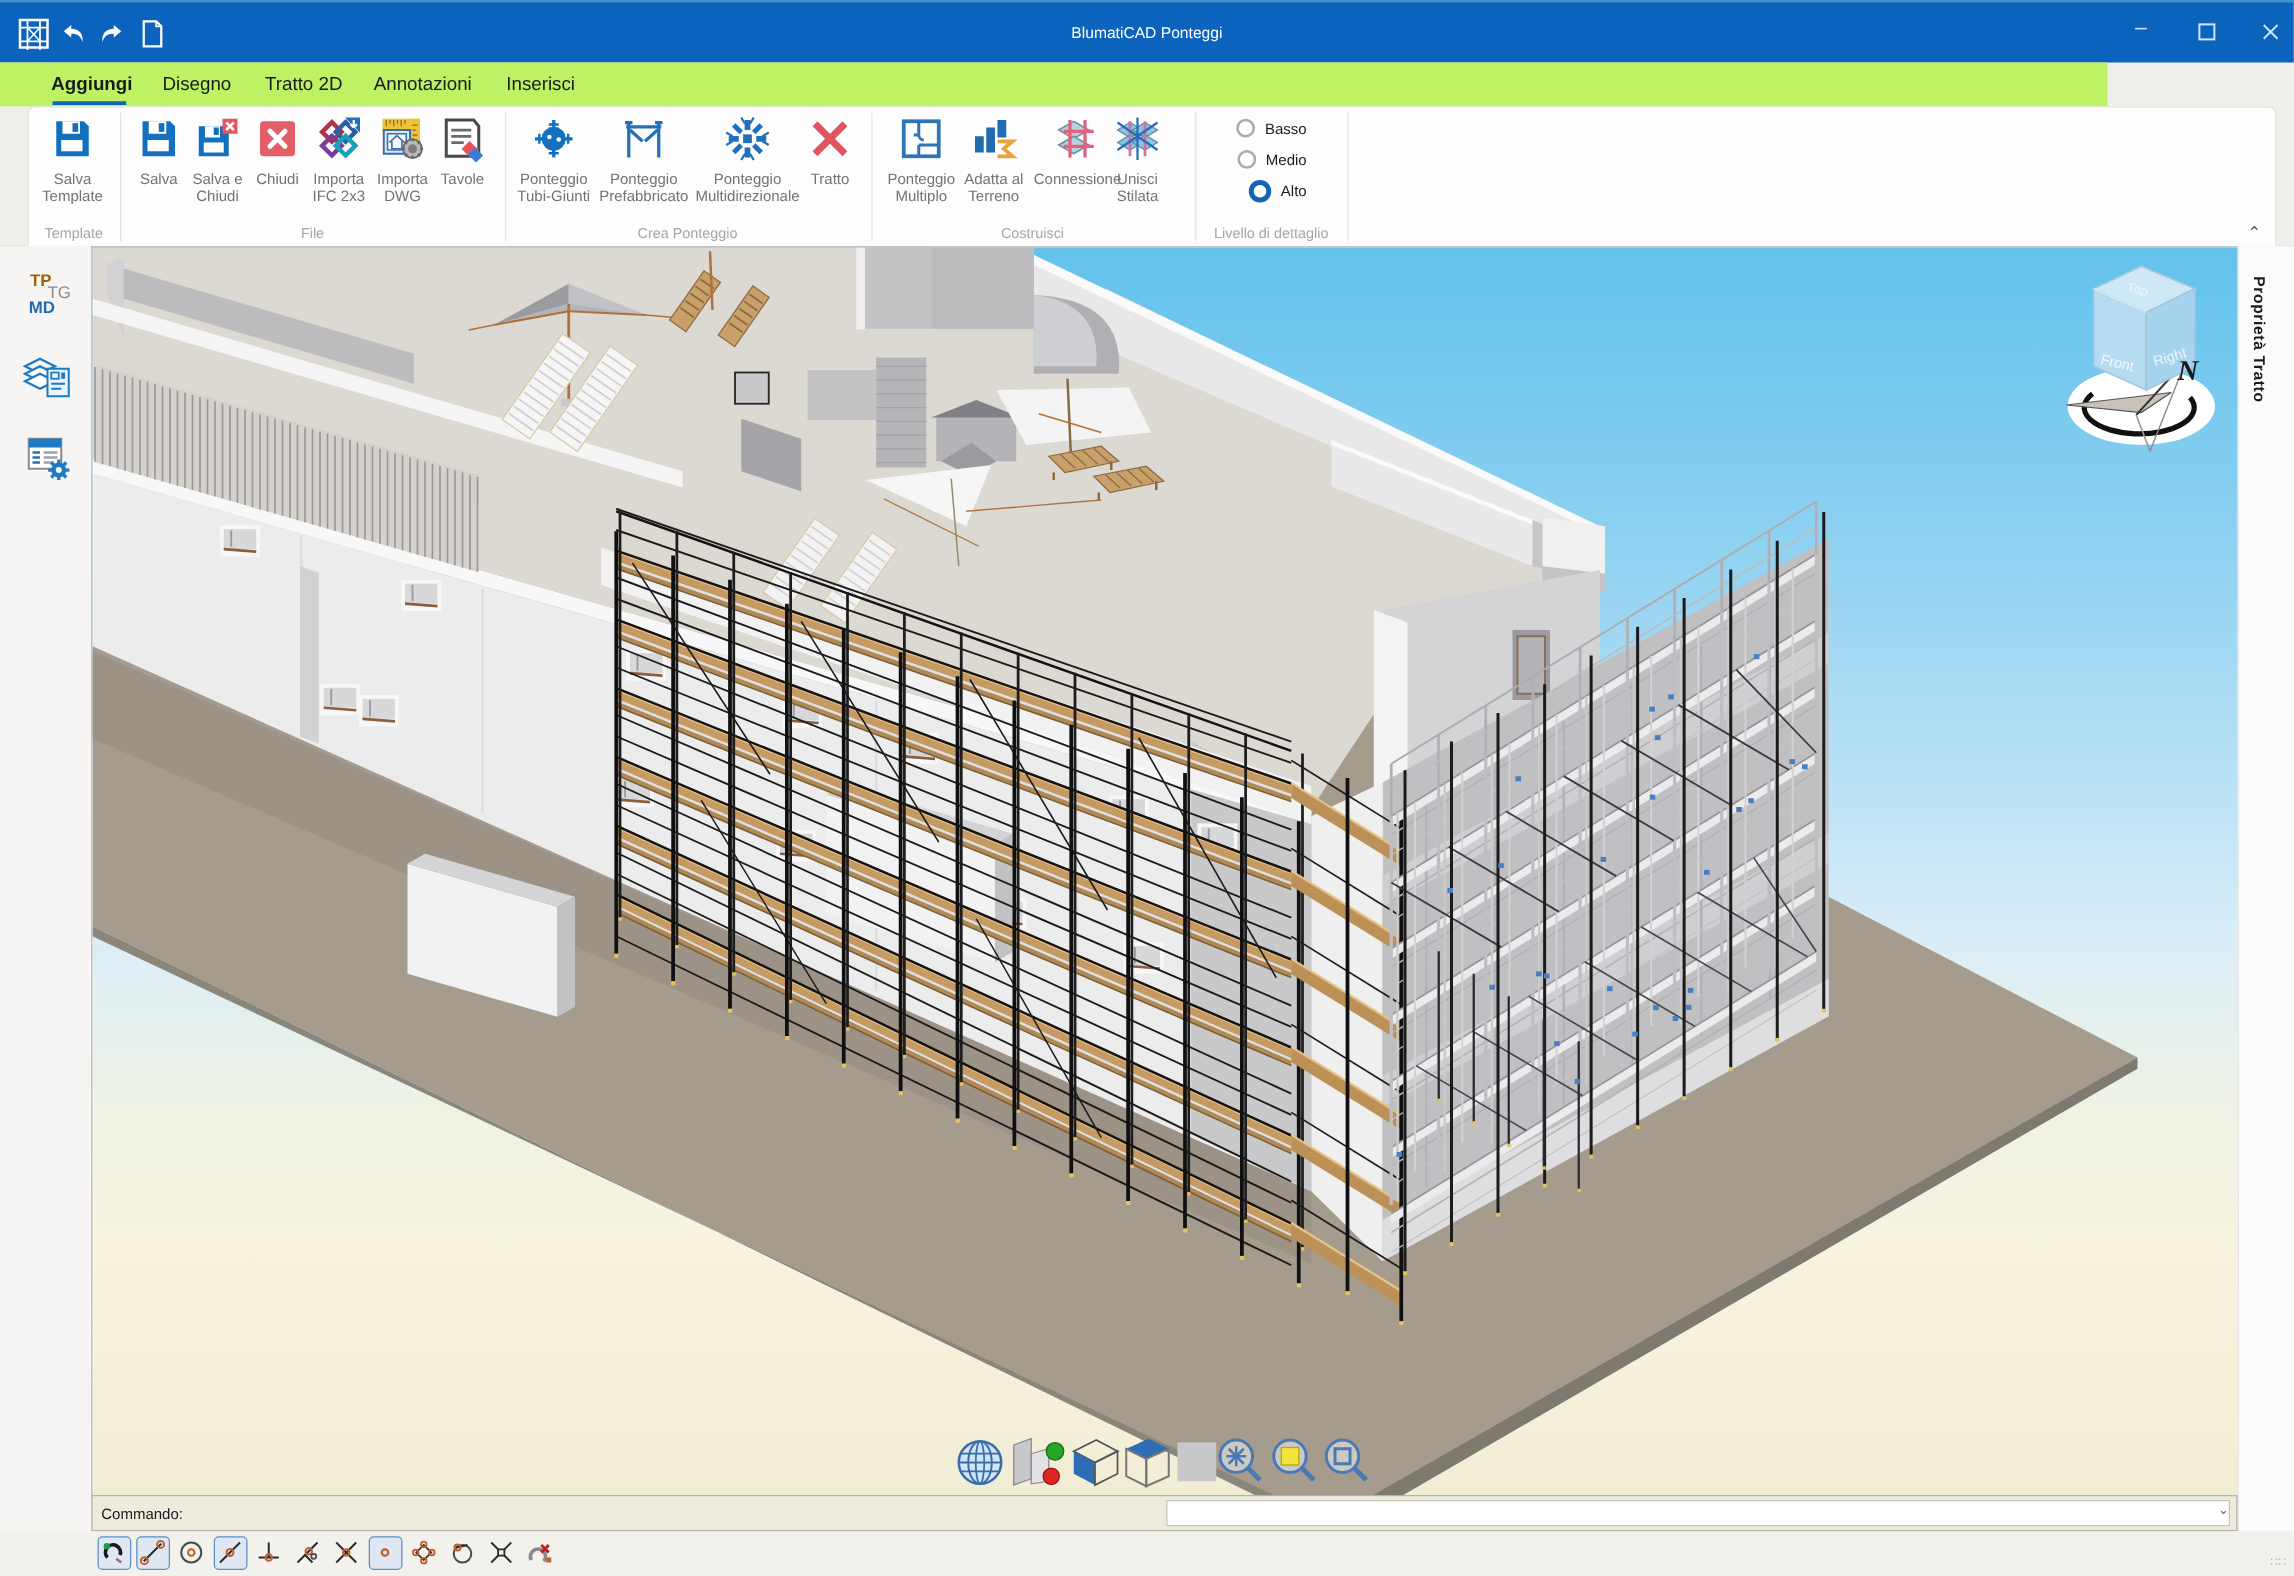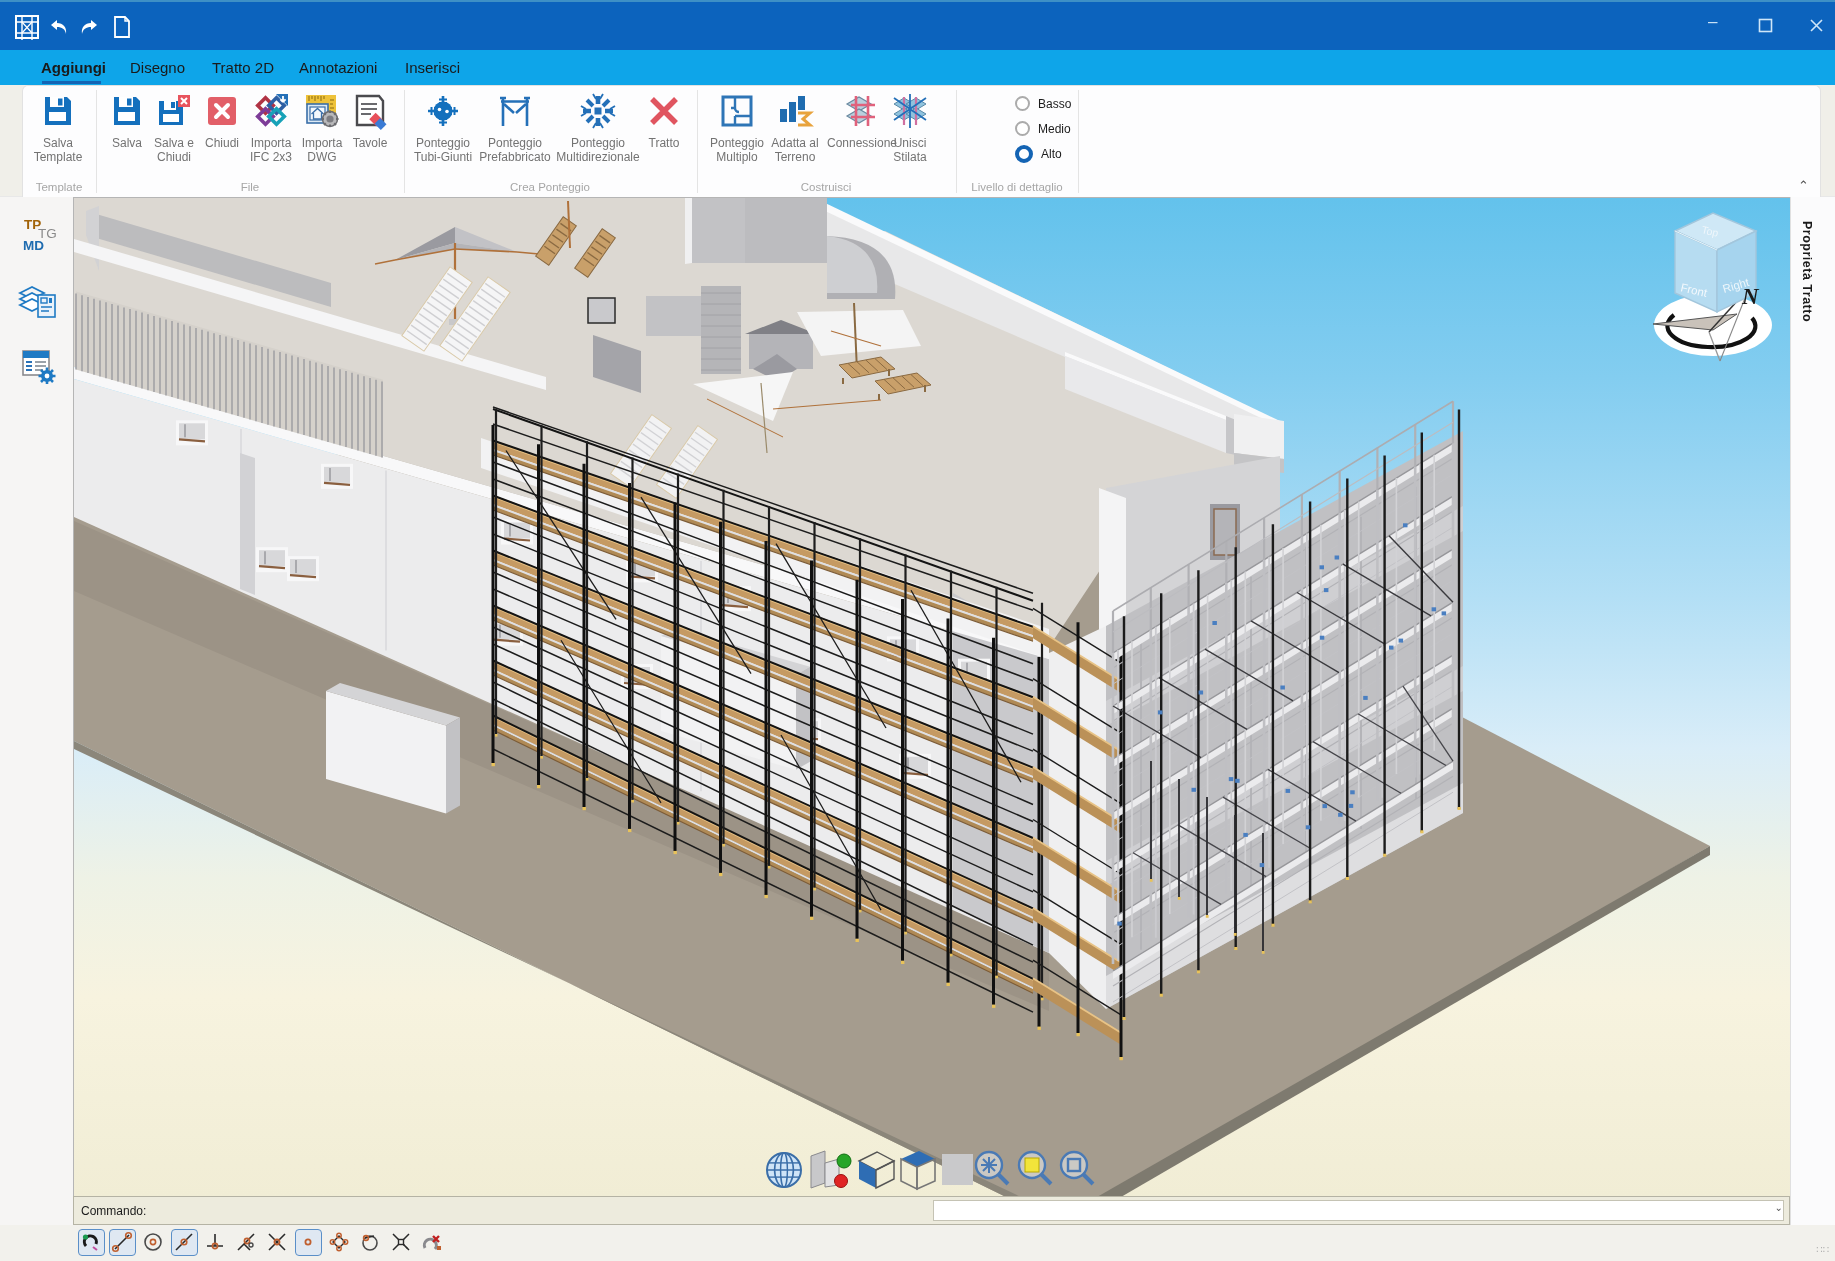--- a/index.html
+++ b/index.html
@@ -1,31 +1,31 @@
 <!DOCTYPE html>
 <html><head><meta charset="utf-8">
 <style>
 * { margin:0; padding:0; box-sizing:border-box; }
 html,body { width:1835px; height:1261px; overflow:hidden; font-family:"Liberation Sans",sans-serif; background:#f0efe9; }
 #titlebar { position:absolute; left:0; top:0; width:1835px; height:50px; background:#0c63bd; border-top:2px solid #3e90c6; }
 #titlebar .ticon { position:absolute; top:13px; color:#fff; }
 #title { position:absolute; top:17px; width:100%; text-align:center; color:#fff; font-size:12.5px; }
 .winbtn { position:absolute; top:12px; color:#cfe6f8; font-size:17px; }
-#tabrow { position:absolute; left:0; top:50px; width:1835px; height:35px; background:#0ea5e9;text-align:right; }
+#tabrow { position:absolute; left:0; top:50px; width:1686px; height:35px; background:#bef264;text-align:right; }
 .tab { position:absolute; top:9px; font-size:15px; color:#1a1a1a; }
 .tab.active { font-weight:bold; }
 #underline { position:absolute; left:42px; top:31px; width:59px; height:3px; background:#1464b4; }
 #ribbon { position:absolute; left:22px; top:85px; width:1799px; height:112px; background:#fdfdfe; border:1px solid #e2e2e2; border-radius:6px 6px 0 0; border-bottom:none; }
 #ribbonbase { position:absolute; left:0px; top:196px; width:1835px; height:2px; background:#e8e8e8; }
 .ri { position:absolute; top:6px; text-align:center; }
 .ric { height:42px; }
 .ril { font-size:12px; color:#737373; line-height:13.5px; margin-top:3px; }
 .vsep { position:absolute; top:4px; width:1px; height:103px; background:#e4e4e4; }
 .glabel { position:absolute; bottom:4px; text-align:center; font-size:11.5px; color:#a6a6a6; }
-.radios { position:absolute; left:992px; top:8px; text-align:left; }
+.radios { position:absolute; left:966px; top:8px; text-align:right; }
 .rrow { height:25px; }
 .rc { display:inline-block; width:15px; height:15px; border-radius:50%; border:2px solid #ababab; background:#fff; vertical-align:middle; }
 .rc.on { width:18px; height:18px; border:4.5px solid #1464b4; }
 .rt { font-size:12px; color:#1c1c1c; margin-left:8px; vertical-align:middle; }
 #chev { position:absolute; left:1798px; top:178px; font-size:13px; color:#555; }
 #leftbar { position:absolute; left:0; top:197px; width:73px; height:1035px; background:#f6f5f4; }
 #rightbar { position:absolute; left:1790px; top:197px; width:45px; height:1035px; background:#fbfbfc; border-left:1px solid #e0e0e0; }
 #rbtext { position:absolute; left:9px; top:24px; writing-mode:vertical-rl; font-size:12.5px; font-weight:bold; color:#1a1a1a; letter-spacing:0.5px; }
 #viewport { position:absolute; left:73px; top:197px; width:1717px; height:999px; border:1px solid #b5b5b5; border-right:none; }
 #cmdrow { position:absolute; left:73px; top:1196px; width:1717px; height:29px; background:#edebdd; border:1px solid #b5b3a4; }
@@ -51,20 +51,21 @@
  <svg class="ticon" style="left:48px;top:16px" width="20" height="18" viewBox="0 0 20 18">
       <path d="M9 2 L3 7 l6 5 v-3 c5 0 8 2 9 7 1-7-3-11-9-11 z" fill="#fff"></path>
     </svg>
  <svg class="ticon" style="left:80px;top:16px" width="20" height="18" viewBox="0 0 20 18">
       <path d="M11 2 l6 5 -6 5 v-3 c-5 0-8 2-9 7 -1-7 3-11 9-11 z" fill="#fff"></path>
     </svg>
  <svg class="ticon" style="left:113px;top:13px" width="18" height="24" viewBox="0 0 18 24">
       <path d="M2 2 h10 l4 4 v16 h-14 z" fill="none" stroke="#fff" stroke-width="1.8"></path>
       <path d="M12 2 v4 h4" fill="none" stroke="#fff" stroke-width="1.4"></path>
     </svg>
+ <div id="title">BlumatiCAD Ponteggi</div>
  <div class="winbtn" style="left:1708px;top:10px">–</div>
  <svg class="winbtn" style="left:1758px;top:16px" width="15" height="15" viewBox="0 0 15 15">
       <rect x="1.5" y="1.5" width="12" height="12" fill="none" stroke="#cfe6f8" stroke-width="1.6"></rect>
     </svg>
  <svg class="winbtn" style="left:1809px;top:16px" width="15" height="15" viewBox="0 0 15 15">
       <path d="M2 2 L13 13 M13 2 L2 13" stroke="#cfe6f8" stroke-width="1.6"></path>
     </svg>
 </div>
 <div id="tabrow">
  <div class="tab active" style="left:41px">Aggiungi</div>

